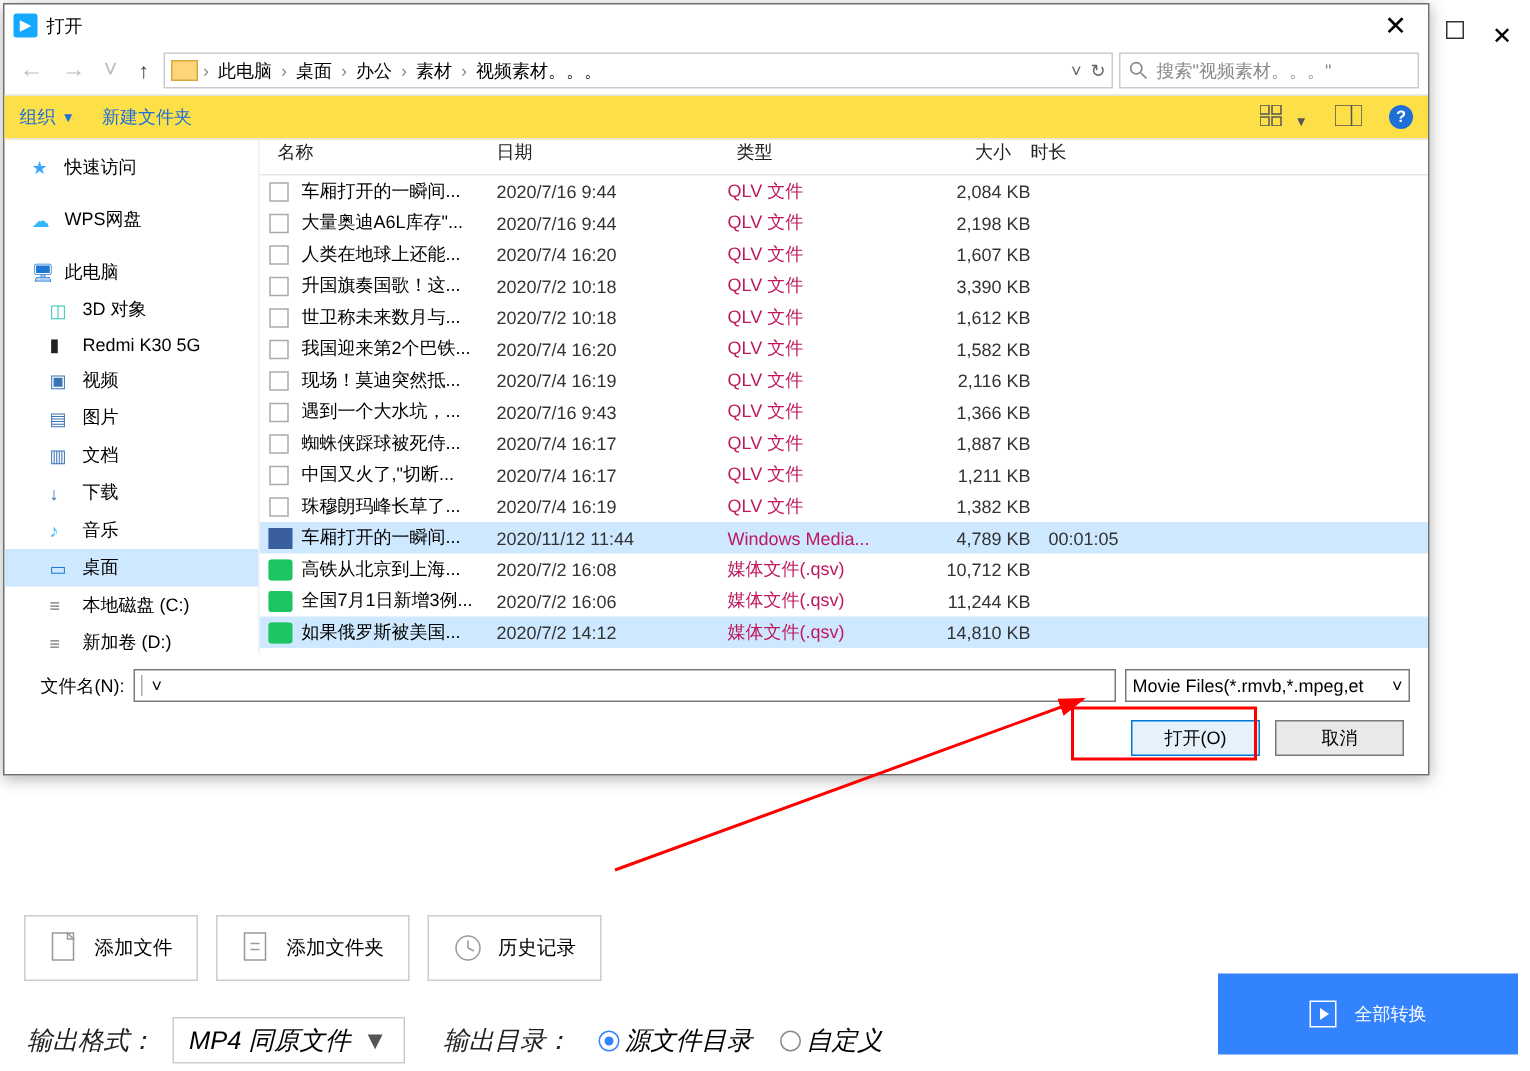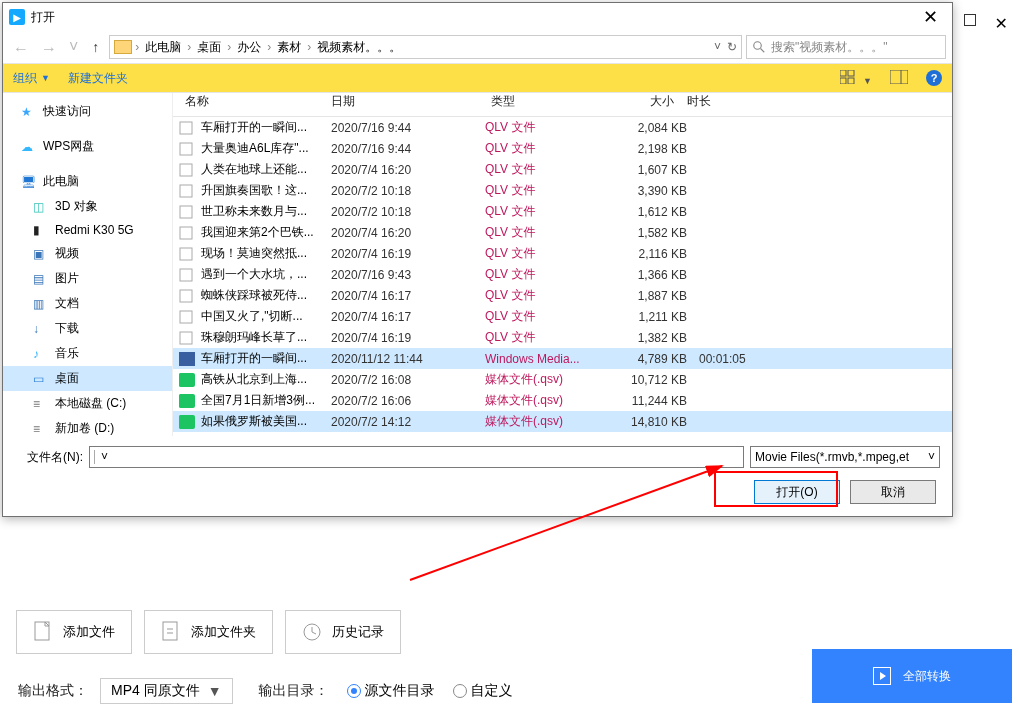--- a/index.html
+++ b/index.html
@@ -9,21 +9,21 @@
 .parent-close { position: absolute; top: 14px; right: 12px; font-size: 16px; cursor: pointer; }
 .parent-max { position: absolute; top: 14px; right: 44px; width: 12px; height: 12px; border: 1px solid #333; }
 
 
 .app-toolbar { position: absolute; left: 16px; right: 16px; top: 610px; display: flex; gap: 12px; }
 .app-btn { border: 1px solid #ccc; background: #fff; padding: 0 16px; height: 44px; display: flex; align-items: center; gap: 10px; font-size: 13px; cursor: pointer; }
 .app-btn svg { flex-shrink: 0; }
 .convert-btn { position: absolute; right: 8px; top: 626px; width: 200px; height: 54px; background: #3383ff; color: #fff; display: flex; align-items: center; justify-content: center; gap: 12px; font-size: 12px; cursor: pointer; margin-top: 23px; }
 .convert-btn .play { width: 18px; height: 18px; border: 1.5px solid #fff; display: flex; align-items: center; justify-content: center; }
 .convert-btn .play::after { content: ""; border-left: 6px solid #fff; border-top: 4px solid transparent; border-bottom: 4px solid transparent; margin-left: 2px; }
-.out-row { position: absolute; left: 18px; top: 678px; display: flex; align-items: center; gap: 12px; font-size: 14px; }
+.out-row { position: absolute; left: 18px; top: 678px; display: flex; align-items: center; gap: 12px; font-size: 17px; font-style: italic; }
 .out-row .label { color: #222; }
 .out-select { border: 1px solid #ccc; padding: 3px 10px; min-width: 130px; display: flex; justify-content: space-between; align-items: center; gap: 8px; }
 .out-select .arrow { color: #555; }
 .radio { display: inline-flex; align-items: center; gap: 4px; margin-left: 6px; }
 .radio .dot { width: 14px; height: 14px; border-radius: 50%; border: 1.5px solid #888; display: inline-flex; align-items: center; justify-content: center; }
 .radio.checked .dot { border-color: #3383ff; }
 .radio.checked .dot::after { content: ""; width: 6px; height: 6px; border-radius: 50%; background: #3383ff; }
 
 
 .dialog { position: absolute; left: 2px; top: 2px; width: 951px; height: 515px; background: #fff; border: 1px solid #707070; box-shadow: 0 2px 10px rgba(0,0,0,.3); display: flex; flex-direction: column; }

